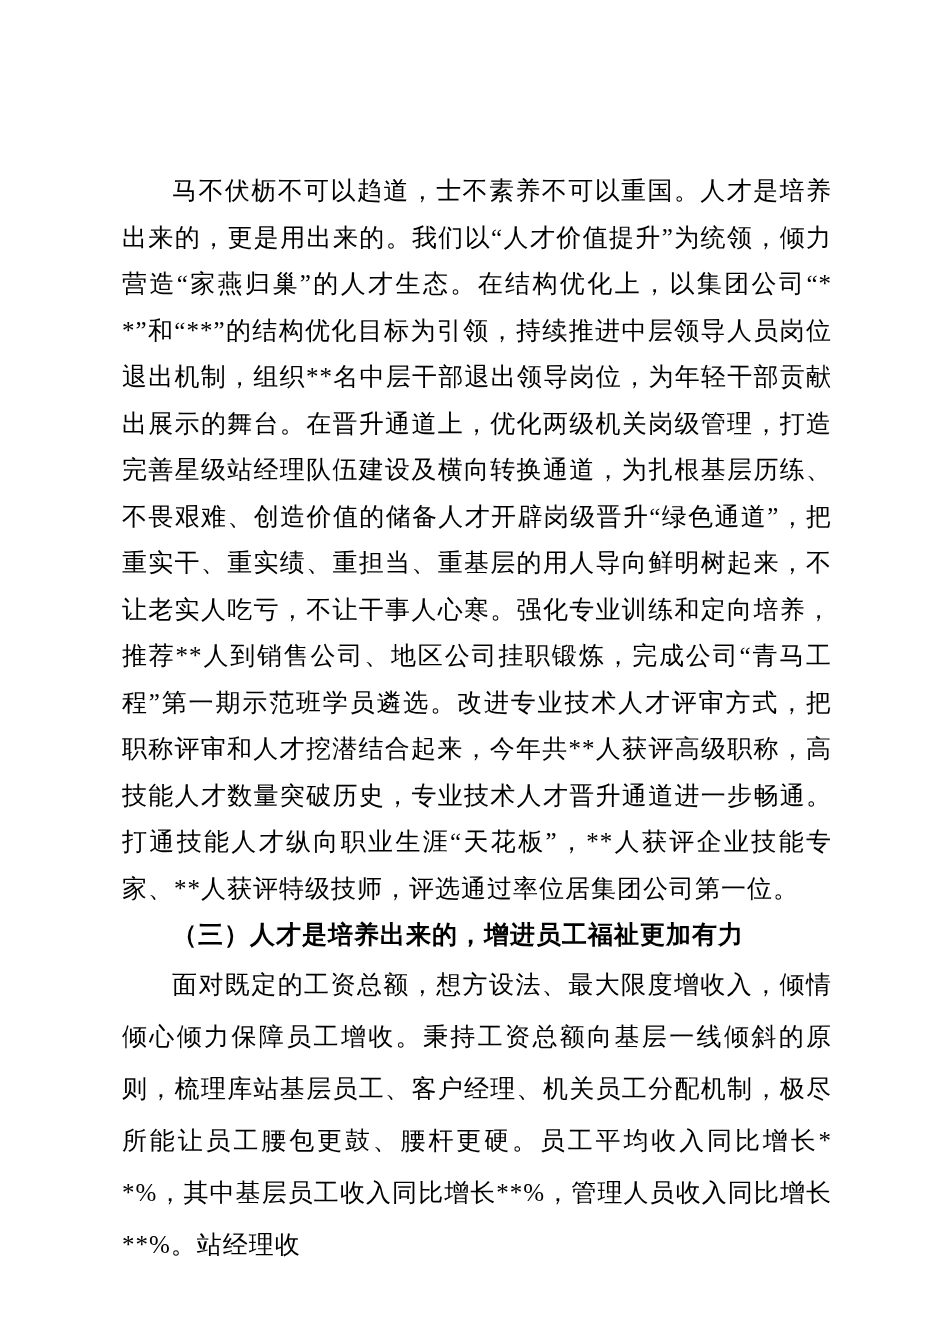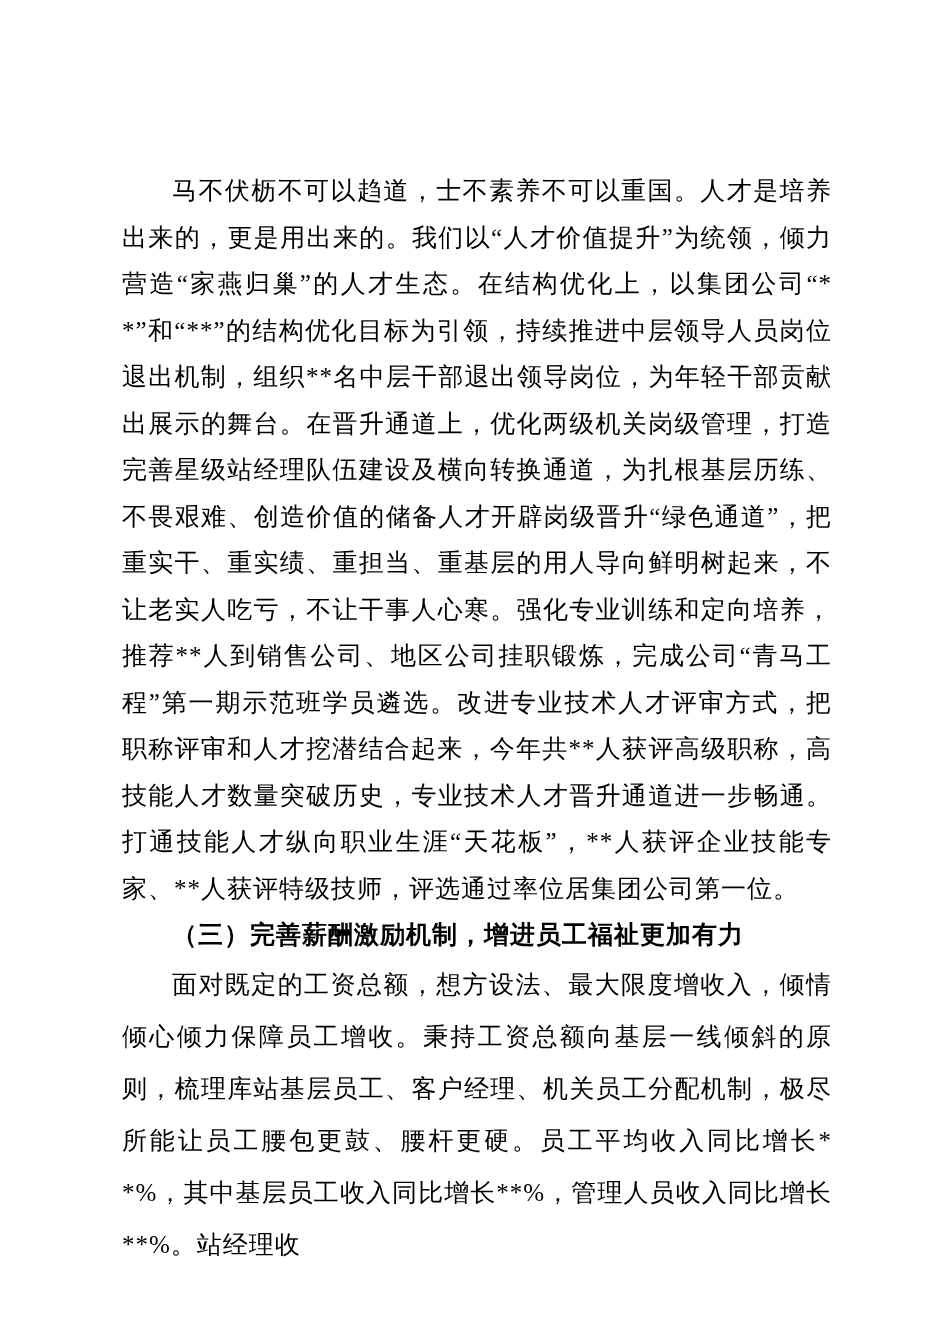--- a/index.html
+++ b/index.html
@@ -39,16 +39,16 @@
     line-height: 52px;
     font-family: Liberation Serif, serif;
   }
 </style>
 </head>
 <body>
 
 <div class="page">
   <p class="para para-1">马不伏枥不可以趋道，士不素养不可以重国。人才是培养出来的，更是用出来的。我们以“人才价值提升”为统领，倾力营造“家燕归巢”的人才生态。在结构优化上，以集团公司“**”和“**”的结构优化目标为引领，持续推进中层领导人员岗位退出机制，组织**名中层干部退出领导岗位，为年轻干部贡献出展示的舞台。在晋升通道上，优化两级机关岗级管理，打造完善星级站经理队伍建设及横向转换通道，为扎根基层历练、不畏艰难、创造价值的储备人才开辟岗级晋升“绿色通道”，把重实干、重实绩、重担当、重基层的用人导向鲜明树起来，不让老实人吃亏，不让干事人心寒。强化专业训练和定向培养，推荐**人到销售公司、地区公司挂职锻炼，完成公司“青马工程”第一期示范班学员遴选。改进专业技术人才评审方式，把职称评审和人才挖潜结合起来，今年共**人获评高级职称，高技能人才数量突破历史，专业技术人才晋升通道进一步畅通。打通技能人才纵向职业生涯“天花板”，**人获评企业技能专家、**人获评特级技师，评选通过率位居集团公司第一位。</p>
 
-  <h3 class="section-heading">（三）完善薪酬激励机制，增进员工福祉更加有力</h3>
+  <h3 class="section-heading">（三）人才是培养出来的，增进员工福祉更加有力</h3>
 
   <p class="para para-2">面对既定的工资总额，想方设法、最大限度增收入，倾情倾心倾力保障员工增收。秉持工资总额向基层一线倾斜的原则，梳理库站基层员工、客户经理、机关员工分配机制，极尽所能让员工腰包更鼓、腰杆更硬。员工平均收入同比增长**%，其中基层员工收入同比增长**%，管理人员收入同比增长**%。站经理收</p>
 </div>
 
 </body></html>

